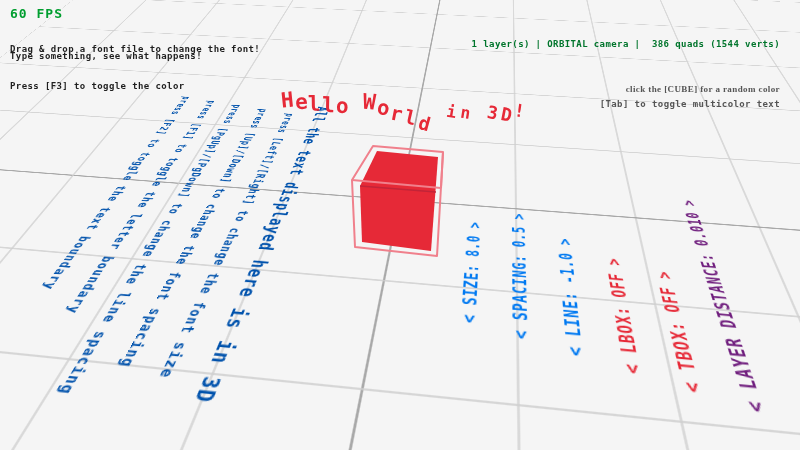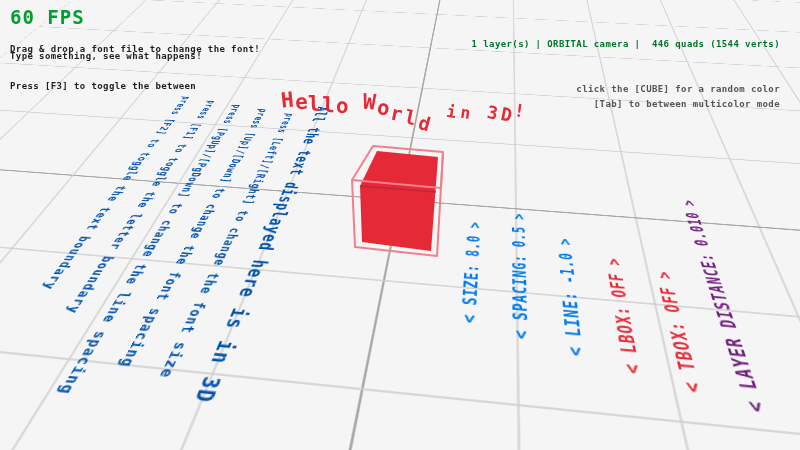--- a/index.html
+++ b/index.html
@@ -12,21 +12,21 @@
   #plane{position:absolute;left:-175px;top:-375px;width:1150px;height:1150px;transform:rotateX(52deg) rotateZ(97deg)}
   #gridsvg{position:absolute;left:0;top:0}
   .t3d{position:absolute;white-space:pre;font-weight:bold;letter-spacing:1px;font-family:"DejaVu Sans Mono",monospace}
 
   
   #cube-layer{position:absolute;left:0;top:0}
   #title3d{position:absolute;left:281px;top:86px;font-size:21px;font-weight:bold;white-space:pre;letter-spacing:1px}
   #title3d span{display:inline-block}
 
   
-  #fps{position:absolute;left:10px;top:6px;font-size:19px;font-weight:bold;letter-spacing:1px}
+  #fps{position:absolute;left:10px;top:6px;font-size:13px;font-weight:bold;letter-spacing:1px}
   .hudL{position:absolute;left:10px;font-size:9px;font-weight:bold;letter-spacing:.4px;white-space:pre}
   #hud-right{position:absolute;right:20px;top:7px;text-align:right;font-size:9px;font-weight:bold;line-height:15px;letter-spacing:.4px;white-space:pre}
 </style>
 </head>
 <body>
 
 <div id="root" style="background: rgb(245, 245, 245);">
 
   <div id="scene">
     <div id="plane">
@@ -77,19 +77,19 @@
     <line x1="360" y1="186" x2="436" y2="192" stroke-width="1.5" stroke="#c22438"></line>
     <polygon points="373,146 443,152 437,256 355,247 352,180" fill="none" stroke-width="2" stroke-linejoin="round" stroke="#f0808c"></polygon>
     <line x1="352" y1="180" x2="441" y2="188" stroke-width="2" stroke="#f0808c"></line>
     <line x1="441" y1="188" x2="443" y2="152" stroke-width="2" stroke="#f0808c"></line>
   </svg>
 
   <div id="fps" style="color: rgb(0, 158, 47);">60 FPS</div>
   <div id="hud-left">
       <div class="hudL" style="top: 44px; color: rgb(31, 31, 31);">Drag &amp; drop a font file to change the font!</div>
       <div class="hudL" style="top: 51px; color: rgb(31, 31, 31);">Type something, see what happens!</div>
-      <div class="hudL" style="top: 81px; color: rgb(31, 31, 31);">Press [F3] to toggle the between</div>
+      <div class="hudL" style="top: 81px; color: rgb(31, 31, 31);">Press [F3] to toggle the color</div>
     </div>
   <div id="hud-right">
-    <div class="status" style="color: rgb(0, 117, 44);">1 layer(s) | ORBITAL camera |  446 quads (1544 verts)</div>
-  <div style="color: rgb(85, 85, 85);">click the [CUBE] for a random color</div><div style="color: rgb(85, 85, 85);">[Tab] to between multicolor mode</div></div>
+    <div class="status" style="color: rgb(0, 117, 44);">1 layer(s) | ORBITAL camera |  386 quads (1544 verts)</div>
+  <div style="color: rgb(85, 85, 85); font-family: Liberation Serif, serif;">click the [CUBE] for a random color</div><div style="color: rgb(85, 85, 85);">[Tab] to toggle multicolor text</div></div>
 
 </div>
 
 </body></html>

